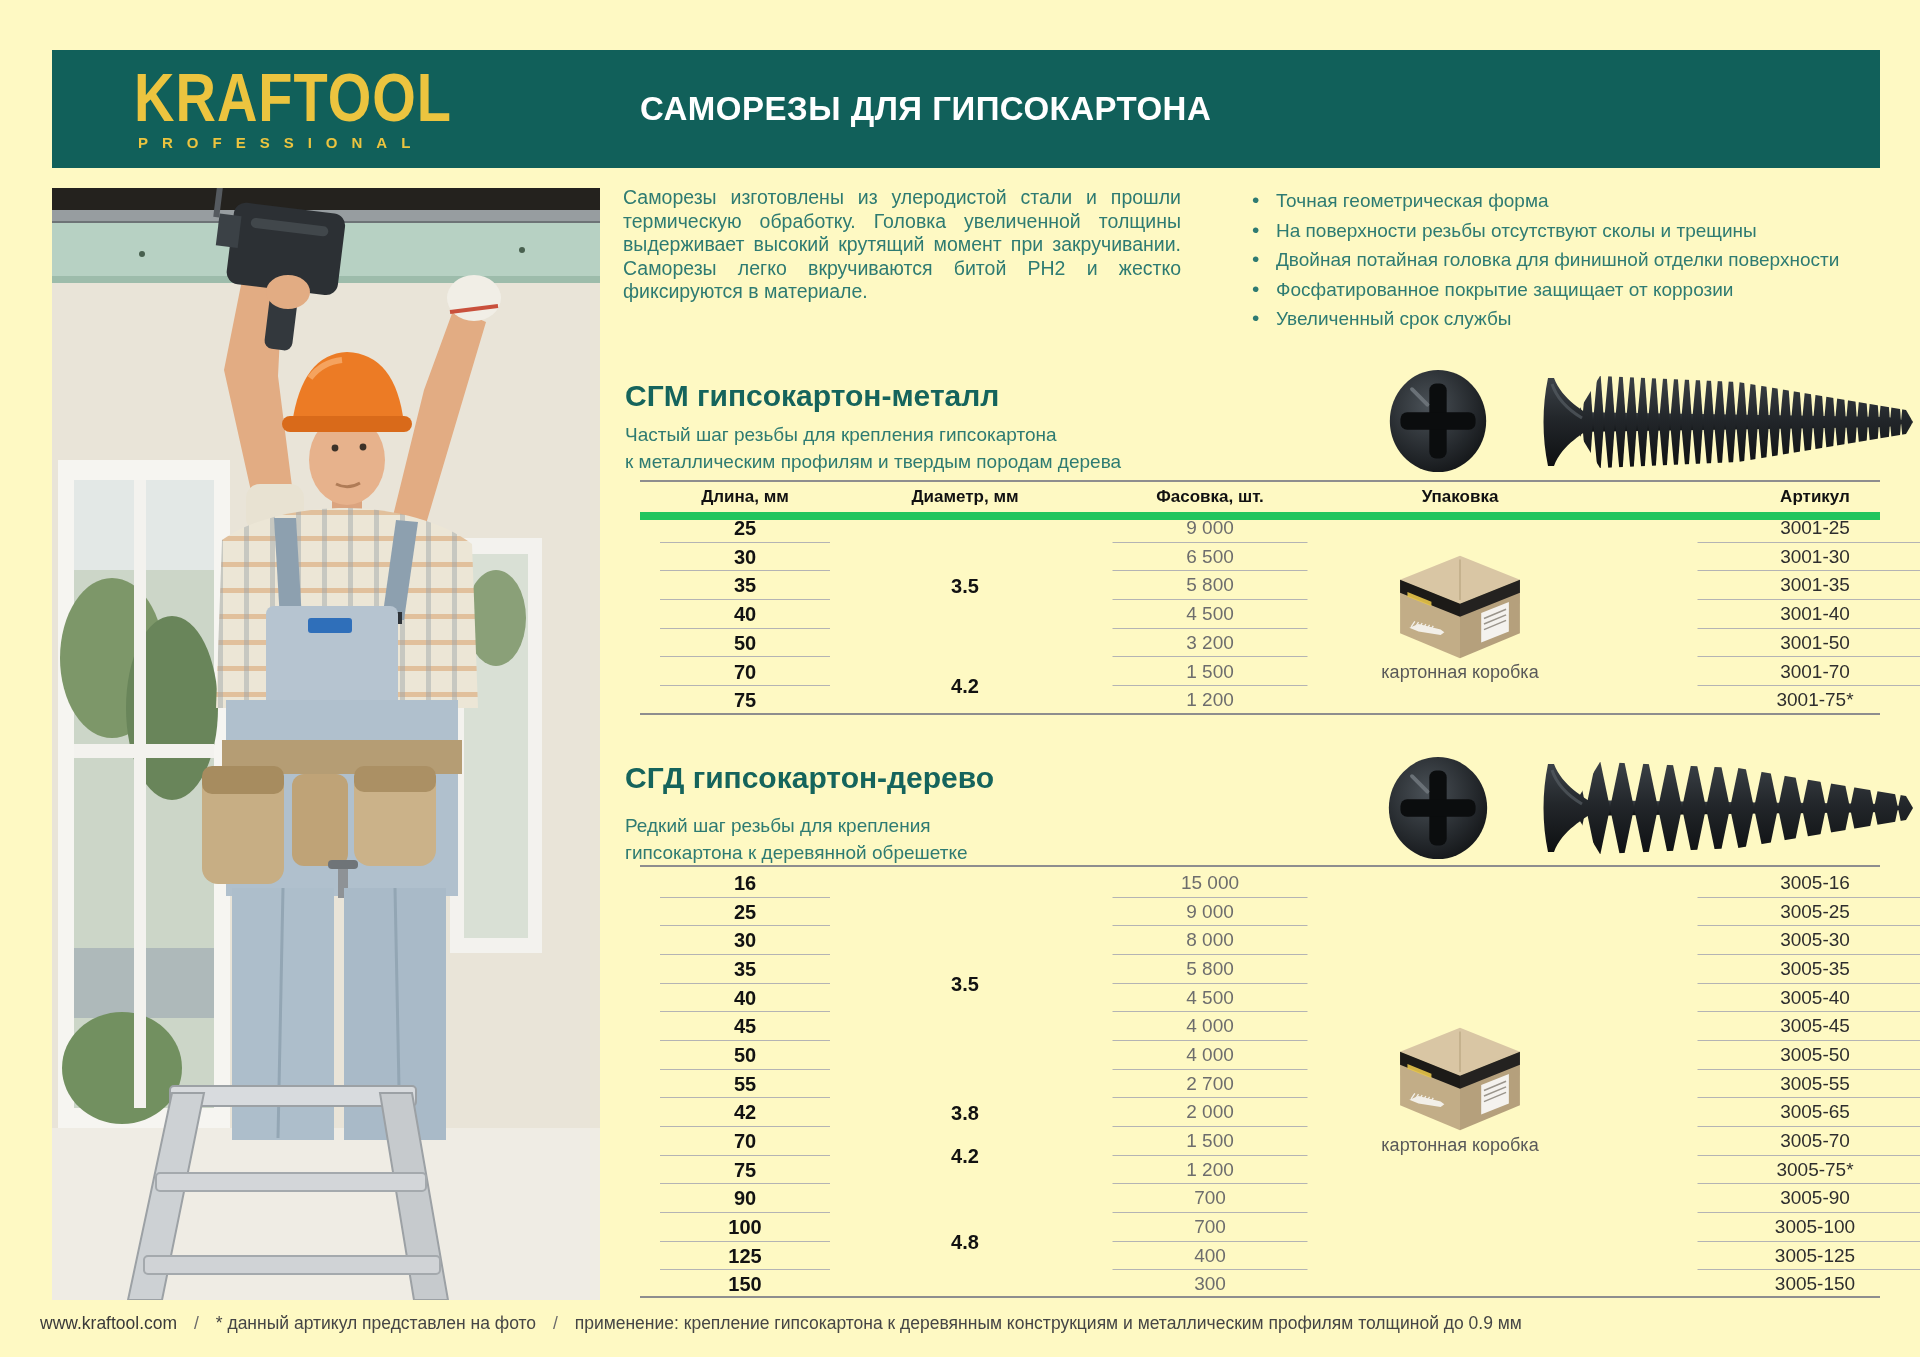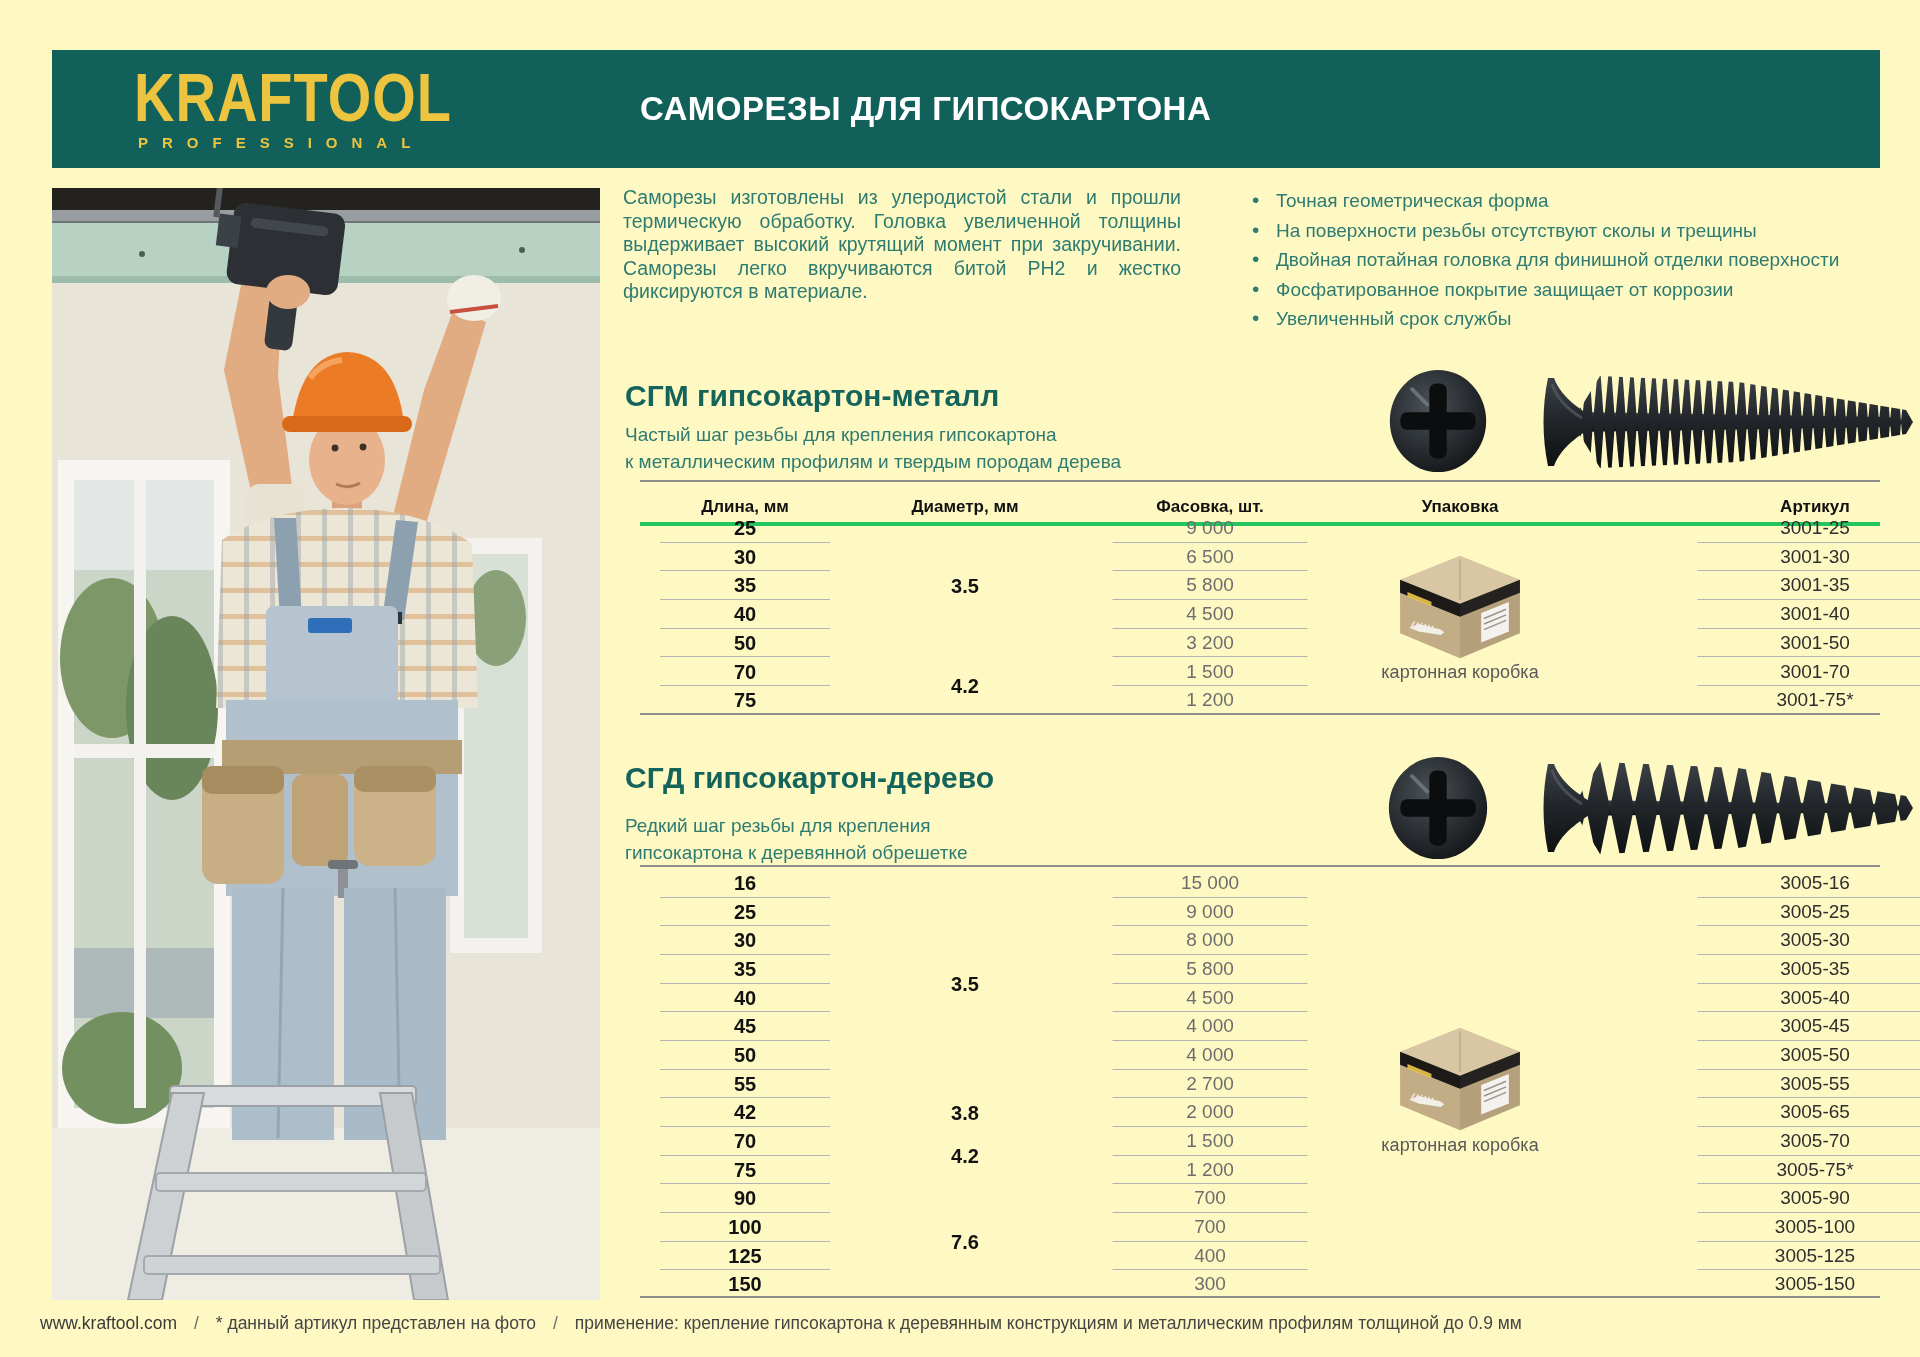--- a/index.html
+++ b/index.html
@@ -36,21 +36,21 @@
   .screw-head{position:absolute;width:106px;height:106px;}
   #screw-head-1{left:1385px;top:368px;} #screw-head-2{left:1385px;top:755px;}
   .screw-body{position:absolute;width:375px;height:104px;}
   #screw-body-1{left:1538px;top:370px;} #screw-body-2{left:1538px;top:756px;}
 
   
   .ptable{position:absolute;left:640px;width:1240px;border-top:2px solid #8e8e8e;
         border-bottom:2px solid #8e8e8e;box-sizing:border-box;}
   #table-sgm{top:480px;height:235px;}
   #table-sgd{top:865px;height:433px;}
-  .thead{position:absolute;top:10px;left:0;width:100%;height:30px;border-bottom:4px solid #22c55e;}
+  .thead{position:absolute;top:0;left:0;width:100%;height:30px;border-bottom:8px solid #22c55e;}
   .th{position:absolute;transform:translateX(-50%);font-size:17px;font-weight:bold;color:#111;
         line-height:30px;white-space:nowrap;}
   .cell{position:absolute;transform:translateX(-50%);text-align:center;white-space:nowrap;
         box-sizing:border-box;}
   .cell.uline{border-bottom:1px solid #b4b4b4;}
   .cell-len{font-size:20px;font-weight:bold;color:#121212;}
   .cell-qty{font-size:19px;color:#6d6d6d;}
   .cell-art{font-size:19px;color:#2e2e2e;}
   .cell-dia{position:absolute;transform:translate(-50%,-50%);font-size:20px;font-weight:bold;
         color:#121212;white-space:nowrap;}
@@ -346,21 +346,21 @@
       <div class="cell cell-art uline" style="left: 1175px; top: 345.92px; height: 28.66px; line-height: 28.66px; width: 235px;">3005-100</div>
       <div class="cell cell-len uline" style="left: 105px; top: 374.58px; height: 28.66px; line-height: 28.66px; width: 170px;">125</div>
       <div class="cell cell-qty uline" style="left: 570px; top: 374.58px; height: 28.66px; line-height: 28.66px; width: 195px;">400</div>
       <div class="cell cell-art uline" style="left: 1175px; top: 374.58px; height: 28.66px; line-height: 28.66px; width: 235px;">3005-125</div>
       <div class="cell cell-len" style="left: 105px; top: 403.24px; height: 28.66px; line-height: 28.66px; width: 170px;">150</div>
       <div class="cell cell-qty" style="left: 570px; top: 403.24px; height: 28.66px; line-height: 28.66px; width: 195px;">300</div>
       <div class="cell cell-art" style="left: 1175px; top: 403.24px; height: 28.66px; line-height: 28.66px; width: 235px;">3005-150</div>
       <div class="cell-dia" style="left: 325px; top: 116.64px;">3.5</div>
       <div class="cell-dia" style="left: 325px; top: 245.61px;">3.8</div>
       <div class="cell-dia" style="left: 325px; top: 288.6px;">4.2</div>
-      <div class="cell-dia" style="left: 325px; top: 374.58px;">7.6</div>
+      <div class="cell-dia" style="left: 325px; top: 374.58px;">4.8</div>
       <div class="pack-box" style="left: 820px; top: 159px;">
   <svg width="150" height="106" viewBox="0 0 150 115">
     <polygon points="75,2 140,28 75,54 10,28" fill="#d9c6a4"></polygon>
     <line x1="75" y1="6" x2="75" y2="50" stroke="#c4b08c" stroke-width="2"></line>
     <polygon points="10,28 75,54 75,113 10,86" fill="#c2ad87"></polygon>
     <polygon points="75,54 140,28 140,86 75,113" fill="#b5a07c"></polygon>
     <polygon points="10,28 75,54 75,68 10,42" fill="#1c1a17"></polygon>
     <polygon points="75,54 140,28 140,42 75,68" fill="#242220"></polygon>
     <rect x="18" y="34" width="26" height="5" transform="skewY(22)" fill="#e8c54a" opacity="0.9"></rect>
     <rect x="96" y="14" width="26" height="5" transform="skewY(-22)" fill="#e8c54a" opacity="0.9"></rect>

